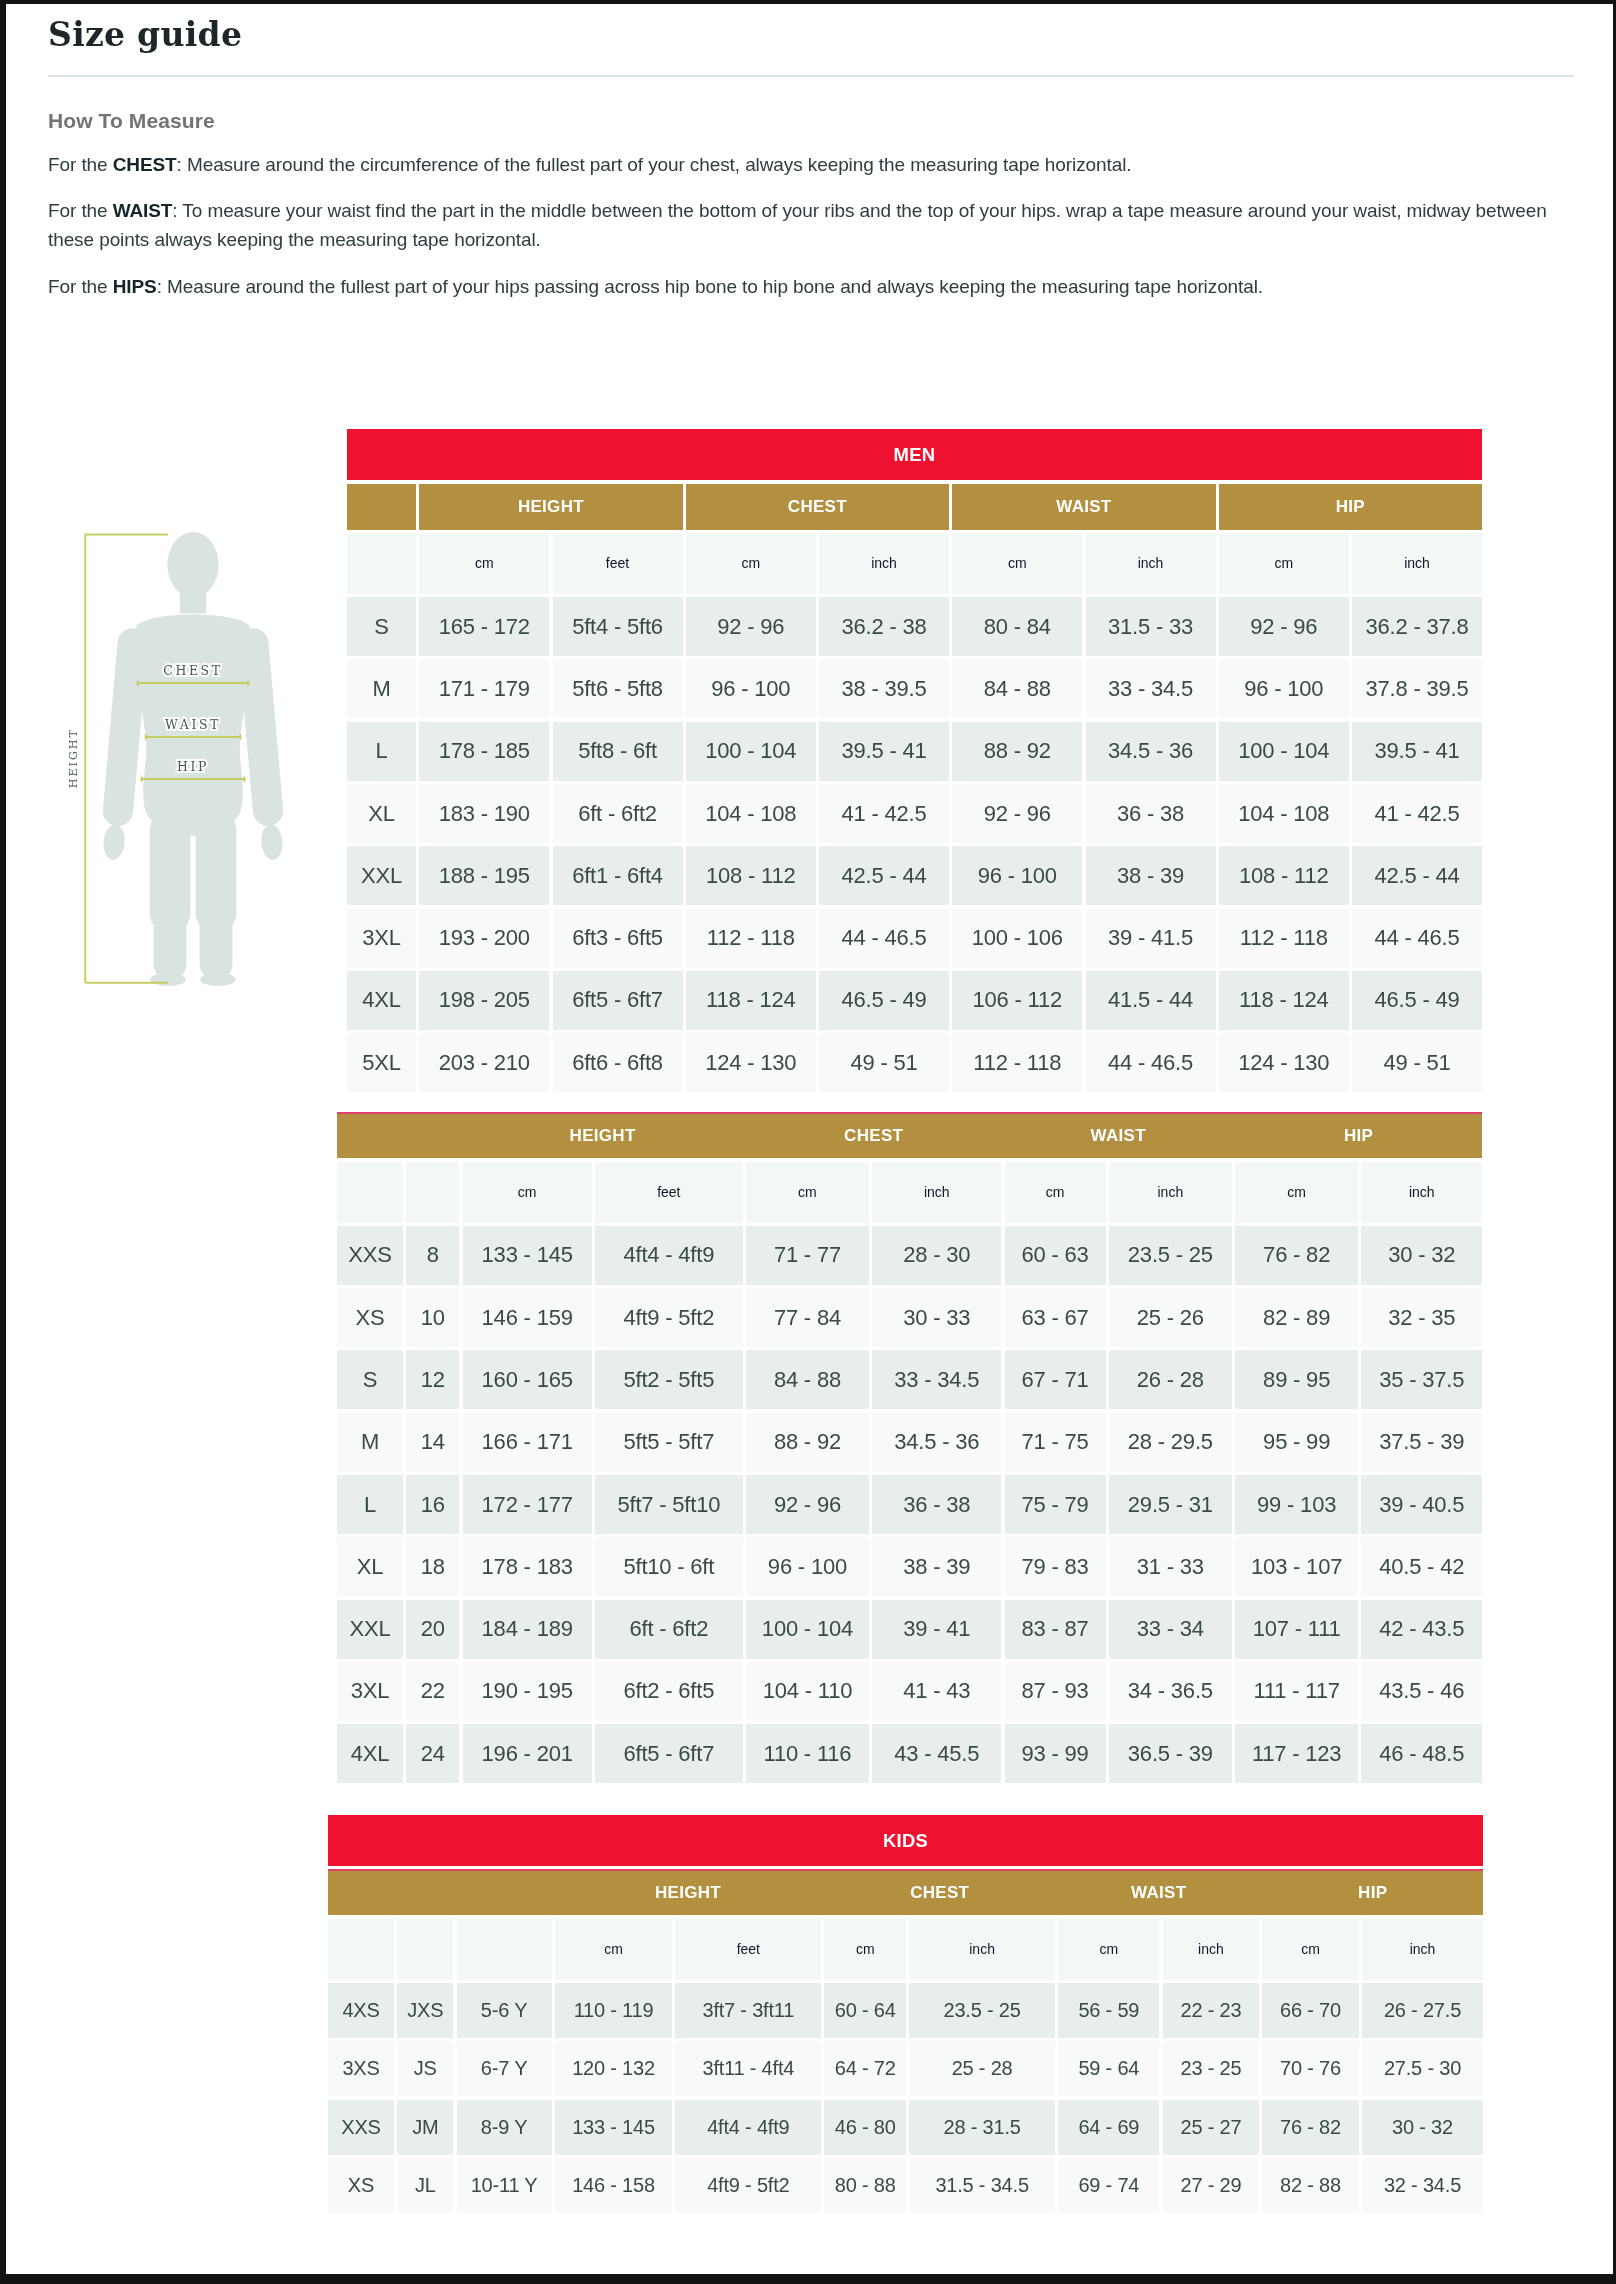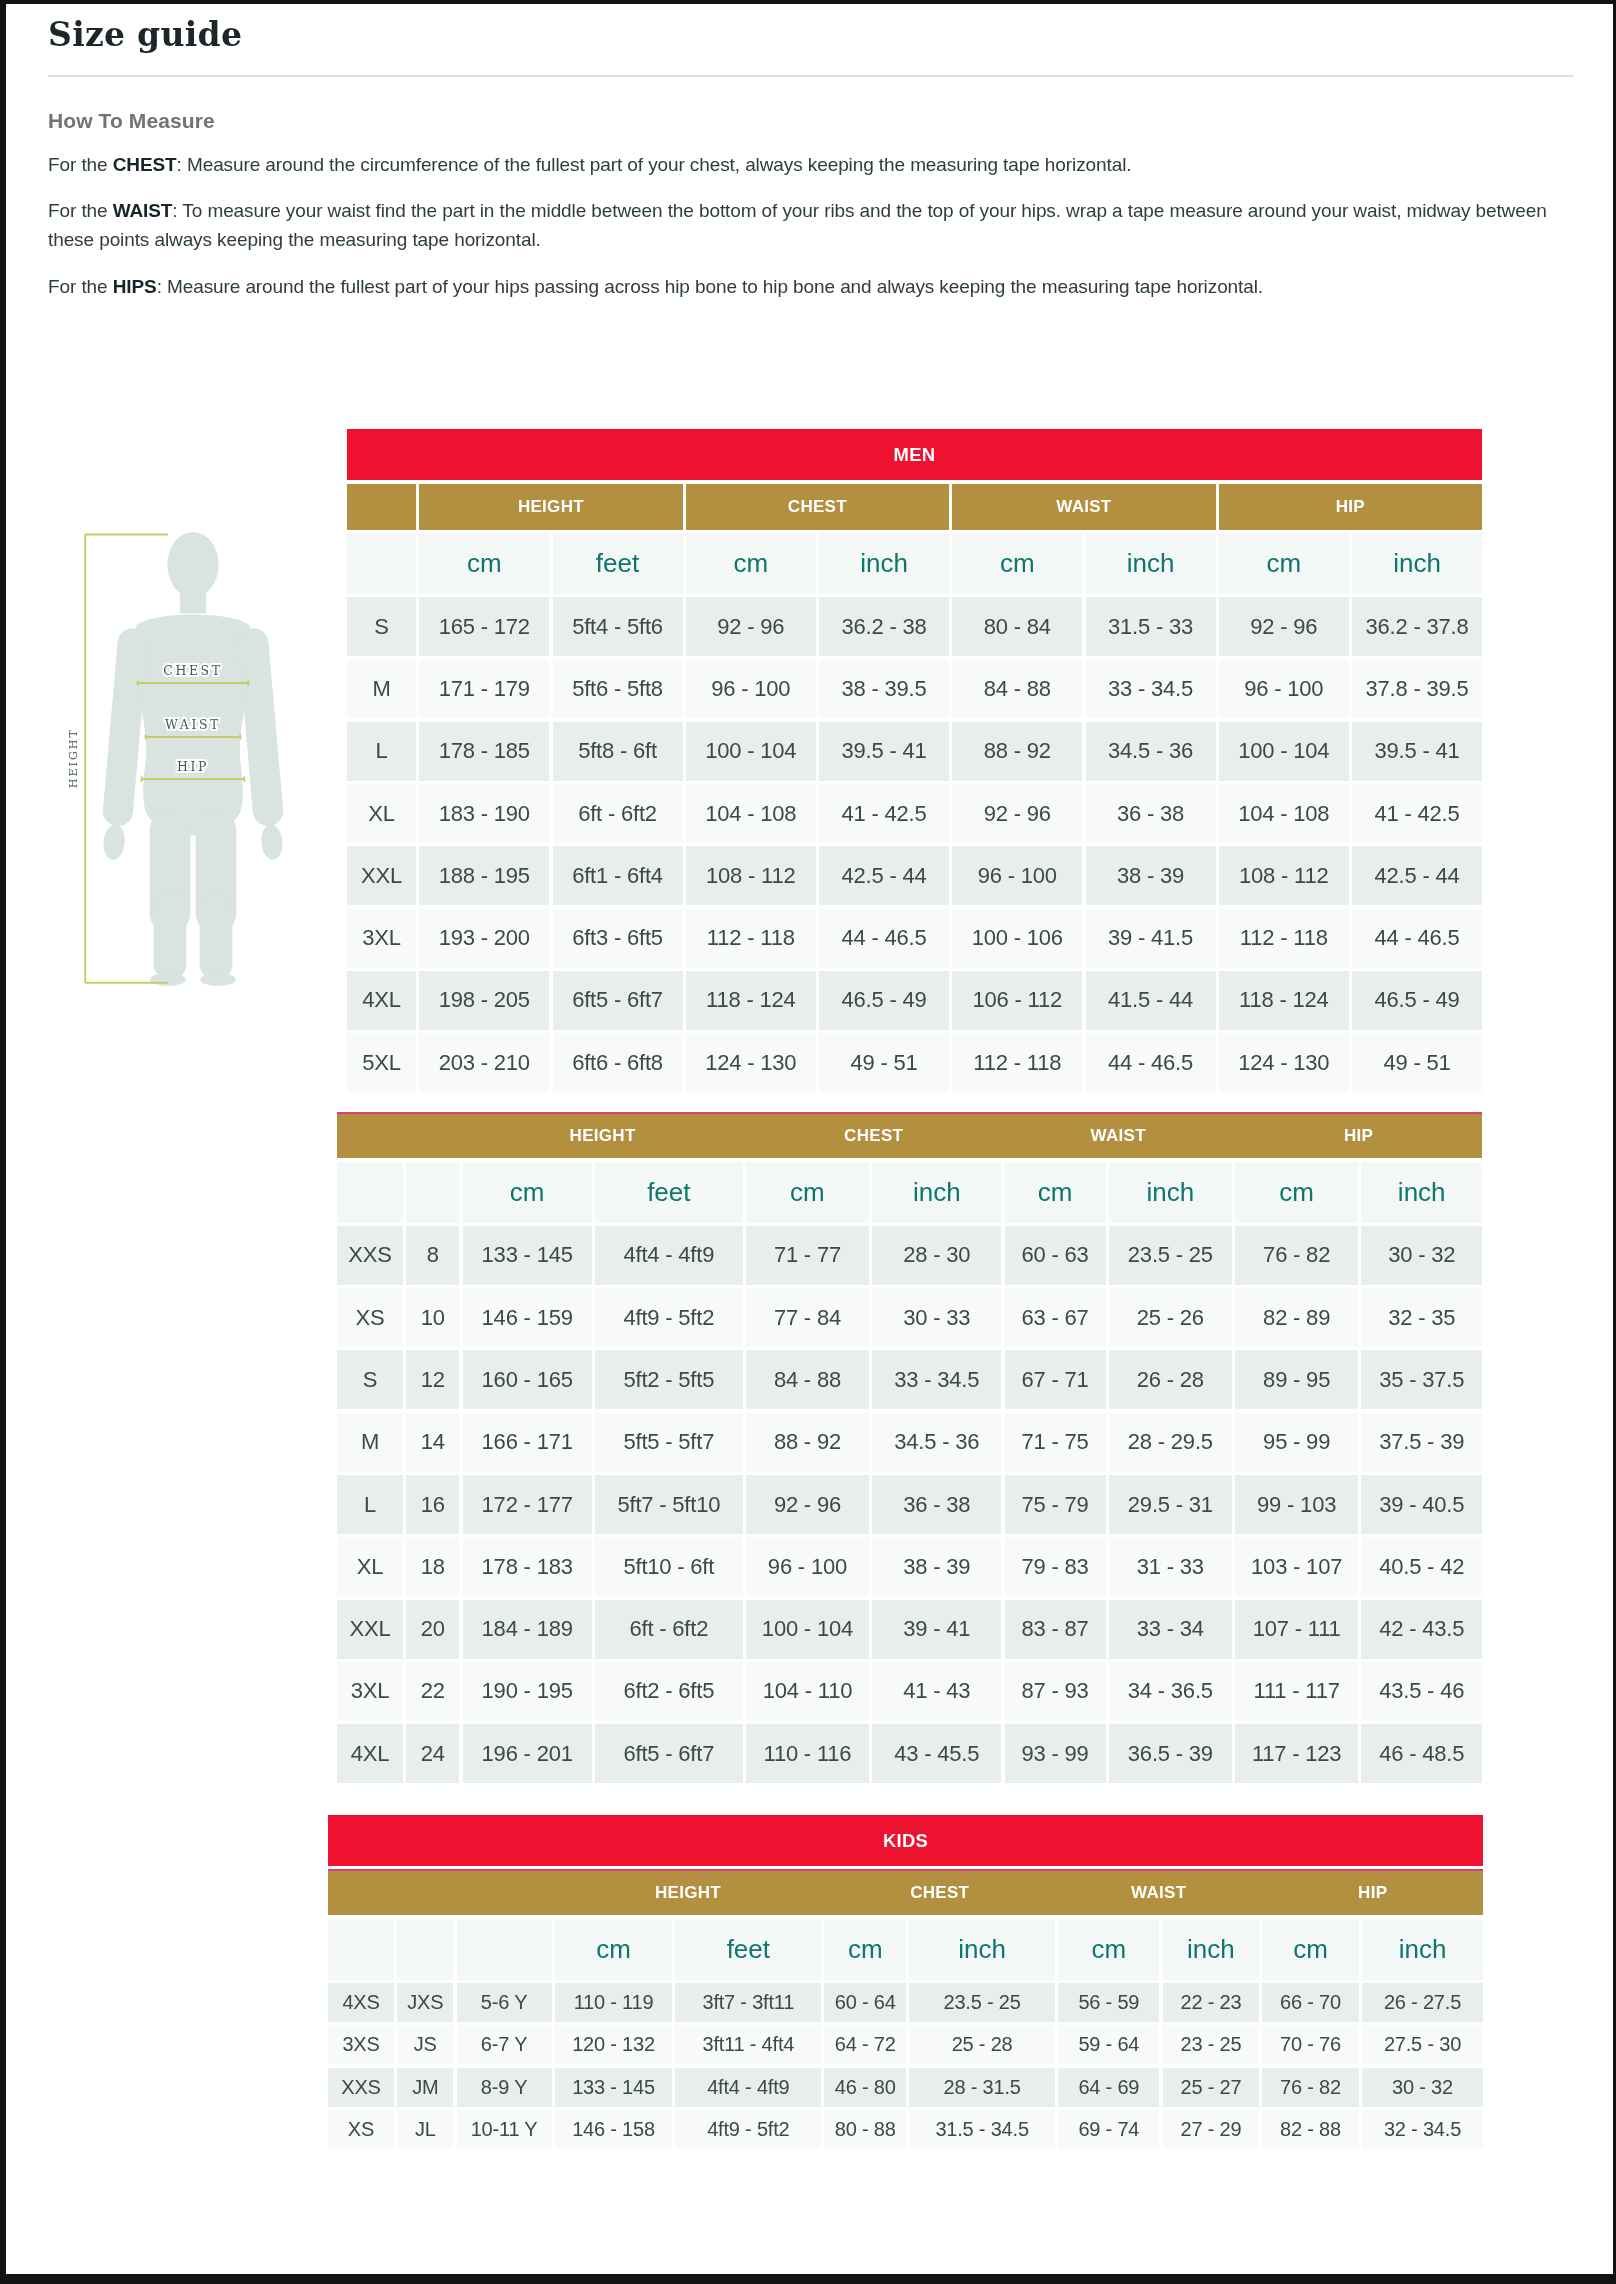--- a/index.html
+++ b/index.html
@@ -61,21 +61,21 @@
   .cols-men   { grid-template-columns:69px repeat(8, 1fr); }
   .cols-women { grid-template-columns:66px 53px 1.05fr 1.2fr 1fr 1.05fr 0.82fr 1fr 1fr 0.98fr; }
   .cols-kids  { grid-template-columns:66px 56px 95px 0.95fr 1.18fr 0.66fr 1.18fr 0.82fr 0.78fr 0.78fr 0.98fr; }
 
   .cell { display:flex; align-items:center; justify-content:center; text-align:center; }
 
   .h-red   { height:51px;text-align:right; }
   .h-gold  { height:46px; }
   .h-units { height:61px; }
   .h-data  { height:59px; }
-  .kids-t .h-data { height:39px; }
+  .kids-t .h-data { height:55px; }
 
   .bar-red {
     background:var(--red);
     color:#ffffff;
     font-weight:bold;
     font-size:18.4px;
     letter-spacing:0.3px;
   }
   .gold-cell {
     background:var(--gold);
@@ -84,21 +84,21 @@
     font-size:17px;
     letter-spacing:0.3px;
   }
   .gold-bar { background:var(--gold); border-top:2.6px solid #e23f6e; }
   .gold-inner { display:grid; gap:3.3px; height:100%; }
   .gold-label {
     display:flex; align-items:center; justify-content:center;
     color:#ffffff; font-weight:bold; font-size:17px; letter-spacing:0.3px;
   }
 
-  .unit-cell { background:#f3f7f6; color:#0f766e; font-size:26px; }
+  .unit-cell { background:#f3f7f6; color:#0f172a; font-size:14px; }
   .dark  { background:#e8eeec; }
   .light { background:#f7faf9; }
   .row-label, .val { color:#3b4947; font-size:22px; letter-spacing:-0.2px; }
   .kids-t .row-label, .kids-t .val { font-size:20px; }
 </style>
 </head>
 <body>
 
 <div class="page">
 

